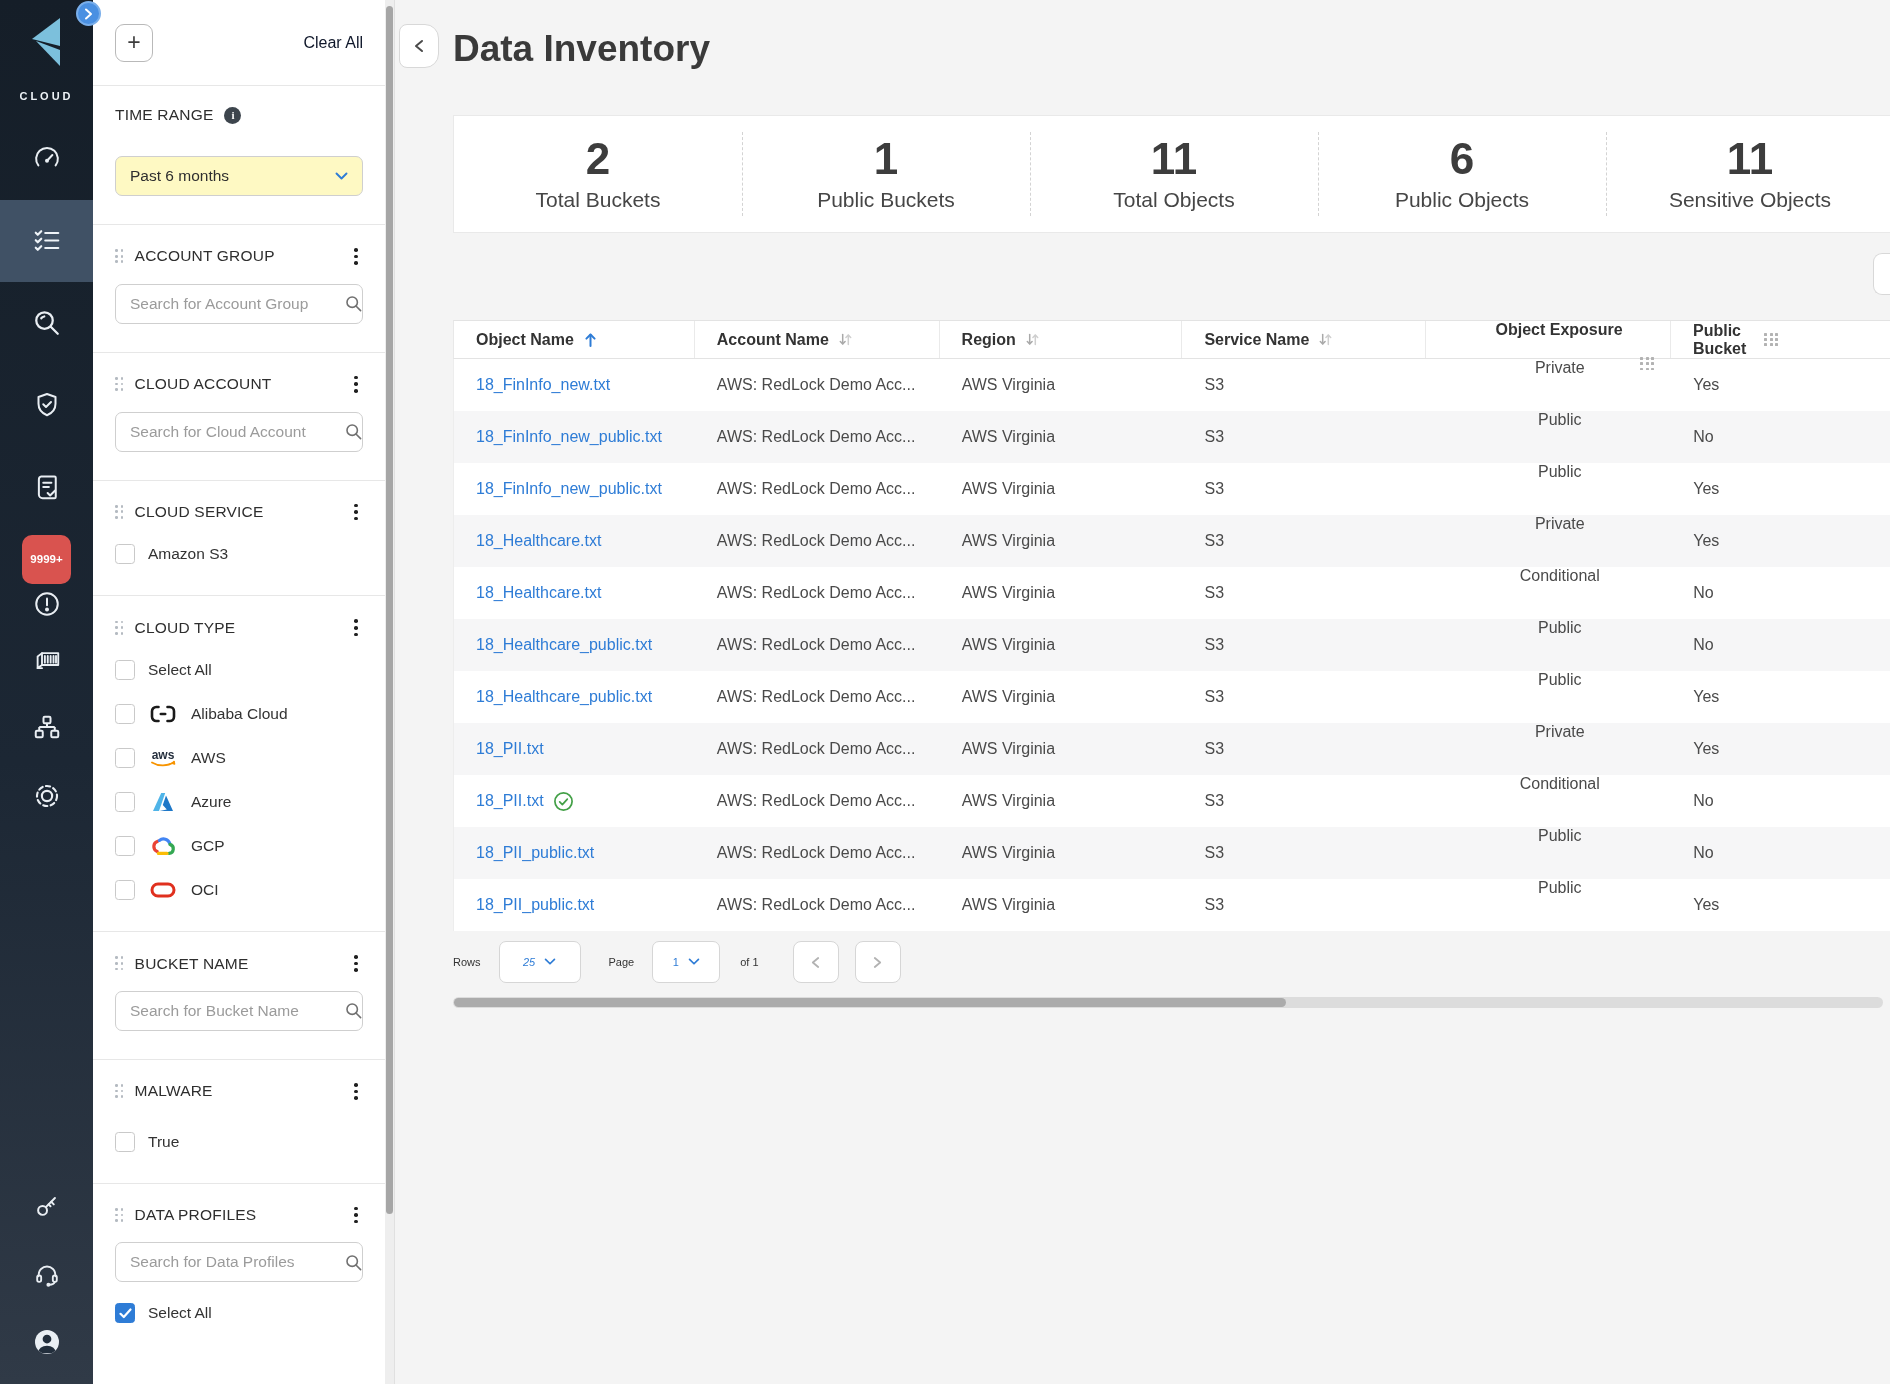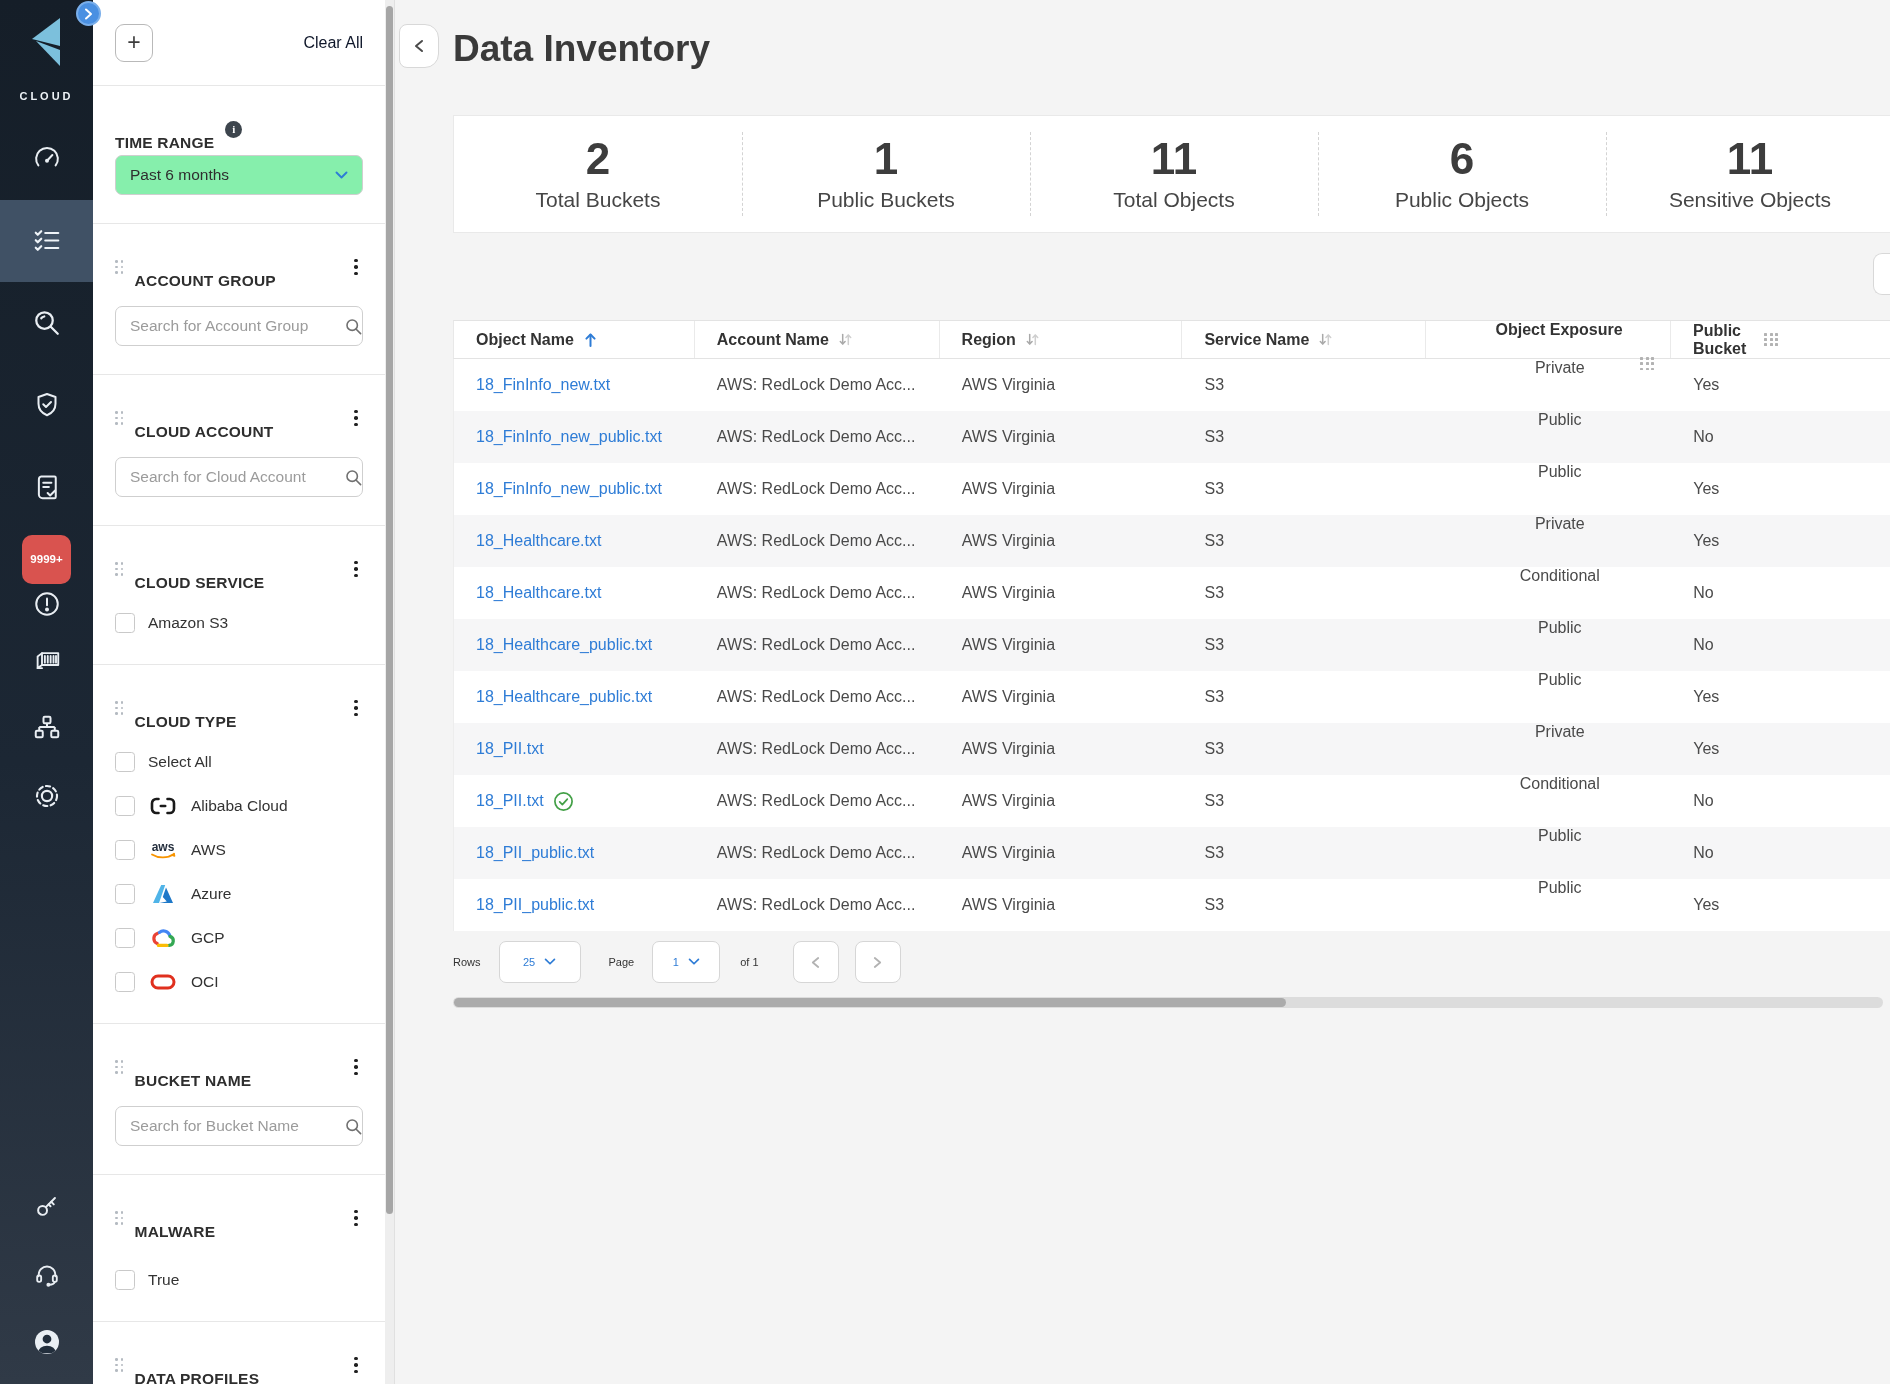--- a/index.html
+++ b/index.html
@@ -27,33 +27,33 @@
   .fthumb{position:absolute;top:6px;left:1px;width:7px;height:1208px;background:#a6a6a6;border-radius:4px;}
   .panel-toggle{position:absolute;left:76px;top:1px;width:25px;height:25px;border-radius:50%;
     background:#4a90e2;border:2px solid #79aeea;z-index:9;display:flex;align-items:center;justify-content:center;cursor:pointer;}
   .ftop{height:85px;display:flex;align-items:center;justify-content:space-between;padding:0 22px;}
   .add-btn{width:38px;height:38px;border:1px solid #b9b9b9;border-radius:9px;background:#fff;font-size:23px;
     color:#3c3c3c;display:flex;align-items:center;justify-content:center;line-height:1;cursor:pointer;font-family:inherit;}
   .clear-all{color:#0f172a;font-size:16px;font-weight:500;cursor:pointer;}
   .divider{border-top:1px solid #e7e7e7;}
   .fsection{padding:20px 22px 28px;}
   .fheader{display:flex;align-items:center;gap:11px;}
-  .ftitle{font-size:15.5px;font-weight:bold;color:#2e2e2e;letter-spacing:.2px;margin-top:28px;}
+  .ftitle{font-size:15.5px;font-weight:normal;color:#2e2e2e;letter-spacing:.2px;}
   .kebab{margin-left:auto;display:flex;flex-direction:column;gap:3px;cursor:pointer;padding:3px 5px;}
   .kebab i{width:3.6px;height:3.6px;border-radius:50%;background:#1f1f1f;}
   .dragdots{display:grid;grid-template-columns:repeat(2,3px);grid-auto-rows:3px;gap:2.6px;cursor:grab;}
   .dragdots i{width:2.7px;height:2.7px;border-radius:50%;background:#b4bac1;}
   .info-icon{width:17px;height:17px;border-radius:50%;background:#3d454d;color:#fff;font-size:11px;font-weight:bold;
     display:inline-flex;align-items:center;justify-content:center;font-family:"Liberation Serif",serif;}
   .search-box{margin-top:16px;height:40px;border:1px solid #cfcfcf;border-radius:7px;display:flex;align-items:center;
     padding:0 0 0 14px;background:#fff;gap:8px;}
   .search-box input{border:none;outline:none;flex:1;min-width:0;font-size:15.5px;color:#333;font-family:inherit;background:transparent;}
   .search-box input::placeholder{color:#9b9b9b;}
-  .tr-select{margin-top:3px;height:40px;border:1px solid #cfcfcf;border-radius:7px;display:flex;align-items:center;
-    justify-content:space-between;padding:0 14px;font-size:15.5px;color:#2f2f2f;cursor:pointer;background:#86efac;}
+  .tr-select{margin-top:32px;height:40px;border:1px solid #cfcfcf;border-radius:7px;display:flex;align-items:center;
+    justify-content:space-between;padding:0 14px;font-size:15.5px;color:#2f2f2f;cursor:pointer;background:#fef9c3;}
   .opt{display:flex;align-items:center;gap:13px;margin-top:18px;min-height:26px;}
   .cbox{width:20px;height:20px;border:1.5px solid #c9c9c9;border-radius:3.5px;background:#fff;flex:0 0 auto;
     display:flex;align-items:center;justify-content:center;cursor:pointer;}
   .cbox svg{display:none;}
   .cbox.checked{background:#2e7cd6;border-color:#2e7cd6;}
   .cbox.checked svg{display:block;}
   .opt-label{font-size:15.5px;color:#333;}
   .picon{width:30px;display:flex;justify-content:center;align-items:center;}
 
   
@@ -79,21 +79,21 @@
   .trow:nth-child(even){background:#f6f6f7;}
   .tcell{display:flex;align-items:center;padding-left:22px;font-size:16px;color:#4a4a4a;overflow:hidden;white-space:nowrap;}
   .objlink{color:#2e7cd6;text-decoration:none;cursor:pointer;}
   .vicon{margin-left:9px;display:flex;align-items:center;}
   .grid-icon{margin-left:auto;margin-right:16px;display:grid;grid-template-columns:repeat(3,3px);grid-auto-rows:3px;gap:2.3px;}
   .grid-icon i{width:2.9px;height:2.9px;background:#b3b3b3;border-radius:.6px;}
 
   .pagination{position:absolute;left:58px;top:940px;display:flex;align-items:center;font-size:11px;color:#333;height:44px;}
   .psel{height:42px;border:1px solid #d6d6d6;border-radius:7px;background:#fff;display:flex;align-items:center;
     justify-content:center;gap:9px;color:#2e7cd6;cursor:pointer;}
-  .psel.rows{width:82px;margin-left:18px;}
+  .psel.rows{width:82px;margin-left:18px;font-style:italic;}
   .psel.page{width:68px;margin-left:18px;}
   .plabel{margin-left:28px;}
   .pof{margin-left:20px;}
   .pbtn{width:46px;height:42px;border:1px solid #d6d6d6;border-radius:8px;background:#fff;display:flex;
     align-items:center;justify-content:center;cursor:pointer;margin-left:16px;}
   .pbtn:first-of-type{margin-left:34px;}
 
   .hscroll{position:absolute;left:58px;top:997px;width:1430px;height:11px;background:#dcdcdc;border-radius:6px;}
   .hthumb{position:absolute;left:1px;top:1px;height:9px;width:832px;background:#ababab;border-radius:5px;cursor:pointer;}
 </style>

